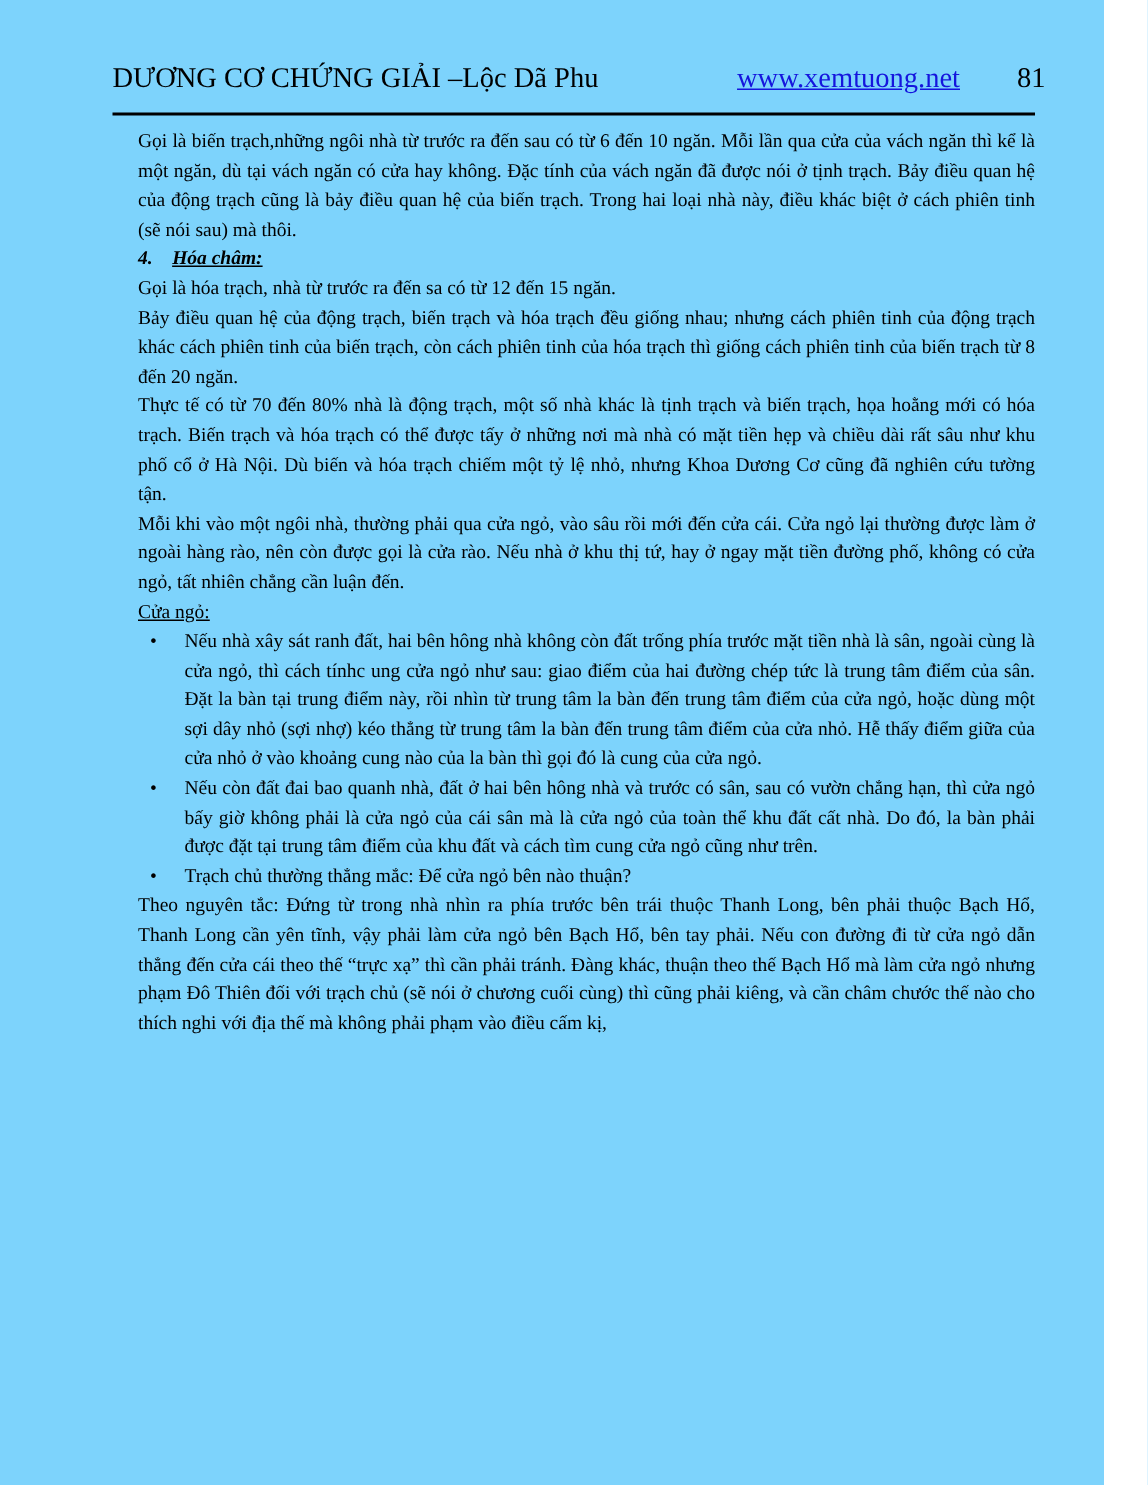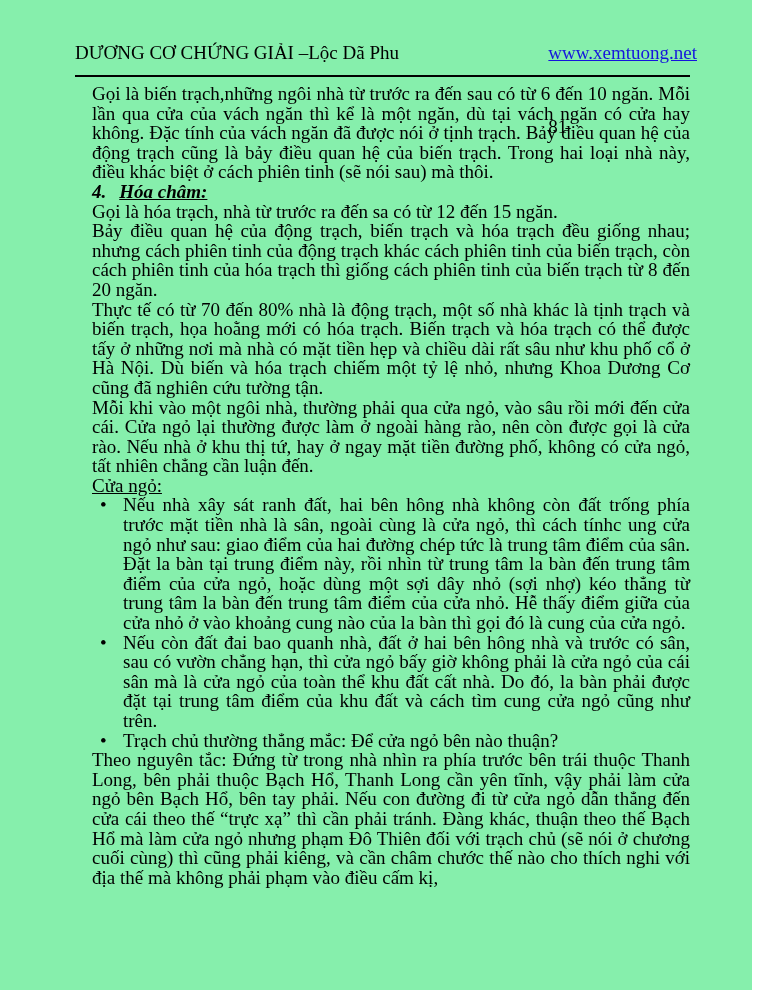--- a/index.html
+++ b/index.html
@@ -2,43 +2,43 @@
 <html><head>
 <meta charset="utf-8">
 <style>
   html, body {
     margin: 0;
     padding: 0;
     background: #ffffff;
   }
   .page {
     position: relative;
-    width: 752px;
+    width: 688px;
     height: 990px;
-    background: #86efac;
+    background: #7dd3fc;
     color: #000000;
     font-family: "Liberation Serif", serif;
     overflow: hidden;
+    padding-left: 48px;
   }
   .header {
     position: absolute;
     left: 75px;
     top: 42px;
     width: 622px;
     display: flex;
     justify-content: space-between;
     align-items: baseline;
     font-size: 19px;
     white-space: nowrap;
   }
   .header-right {
     display: flex;
-    align-items: flex-start;
-    gap: 52px;
-    flex-direction: column;
+    align-items: center;
+    gap: 38px;
   }
   .site-link {
     color: #1515dd;
     text-decoration: underline;
     cursor: pointer;
   }
   .page-number {
     color: #000000;
   }
   .rule {
@@ -47,21 +47,21 @@
     top: 75px;
     width: 615px;
     height: 2px;
     background: #000000;
   }
   .body-text {
     position: absolute;
     left: 92px;
     top: 84px;
     width: 598px;
-    font-size: 19px;
+    font-size: 13px;
     line-height: 19.6px;
     text-align: justify;
   }
   .body-text p {
     margin: 0;
     padding: 0;
   }
   .h-num {
     font-weight: bold;
     font-style: italic;

